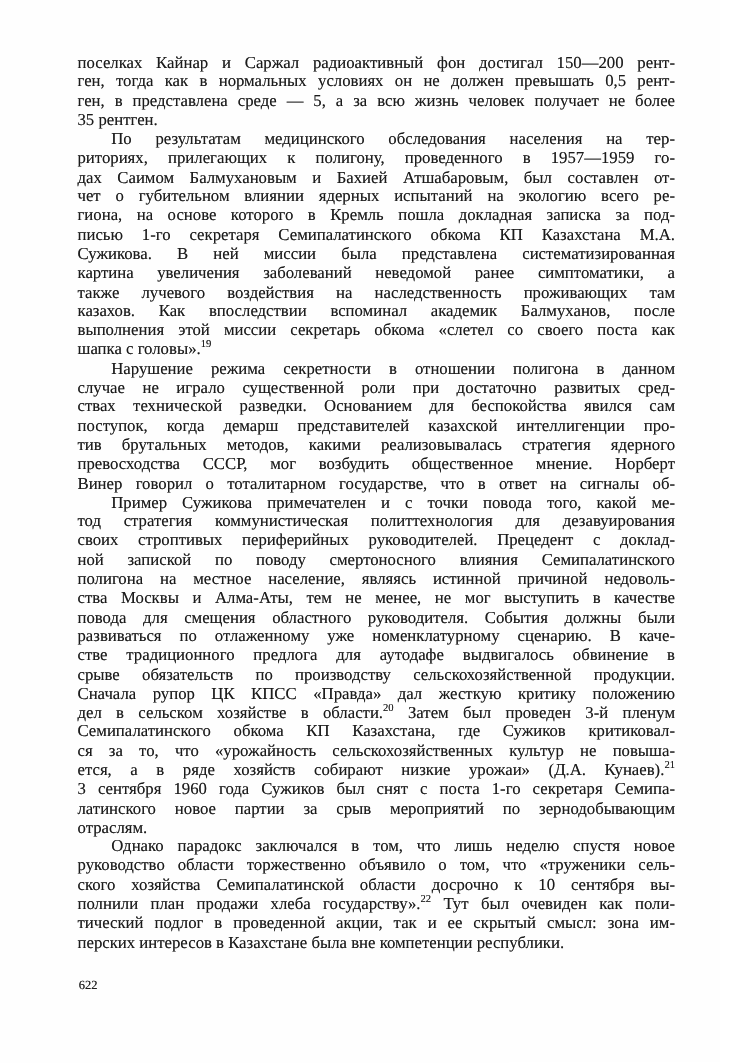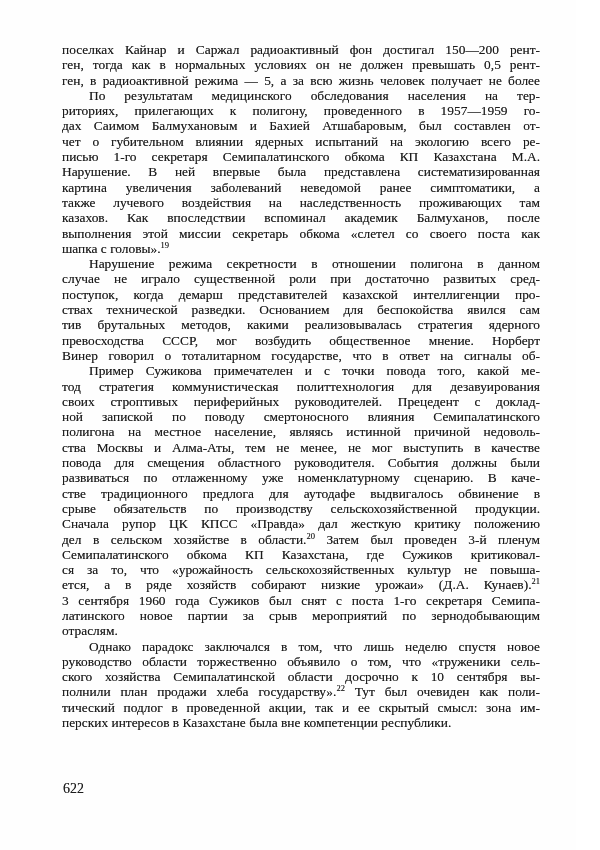--- a/index.html
+++ b/index.html
@@ -47,53 +47,55 @@
   sup.fnref {
     font-size: 8.5px;
     line-height: 0;
     vertical-align: super;
     letter-spacing: 0;
   }
   .page-number {
     position: absolute;
     left: 63px;
     top: 781px;
-    font-size: 14px;
+    font-size: 10px;
     line-height: 16px;
     text-shadow: 0 0 0.4px rgba(20,20,20,0.55);
   }
 </style>
 </head>
 <body>
 
 <div class="page">
   <div class="text-block">
       <div class="paragraph">
         <div class="line">поселках Кайнар и Саржал радиоактивный фон достигал 150—200 рент-</div>
         <div class="line">ген, тогда как в нормальных условиях он не должен превышать 0,5 рент-</div>
-        <div class="line">ген, в радиоактивной режима — 5, а за всю жизнь человек получает не более</div>
+        <div class="line">ген, в представлена среде — 5, а за всю жизнь человек получает не более</div>
+        <div class="line para-end">35 рентген.</div>
       </div>
       <div class="paragraph">
         <div class="line indent">По результатам медицинского обследования населения на тер-</div>
         <div class="line">риториях, прилегающих к полигону, проведенного в 1957—1959 го-</div>
         <div class="line">дах Саимом Балмухановым и Бахией Атшабаровым, был составлен от-</div>
         <div class="line">чет о губительном влиянии ядерных испытаний на экологию всего ре-</div>
+        <div class="line">гиона, на основе которого в Кремль пошла докладная записка за под-</div>
         <div class="line">писью 1-го секретаря Семипалатинского обкома КП Казахстана М.А.</div>
-        <div class="line">Нарушение. В ней впервые была представлена систематизированная</div>
+        <div class="line">Сужикова. В ней миссии была представлена систематизированная</div>
         <div class="line">картина увеличения заболеваний неведомой ранее симптоматики, а</div>
         <div class="line">также лучевого воздействия на наследственность проживающих там</div>
         <div class="line">казахов. Как впоследствии вспоминал академик Балмуханов, после</div>
         <div class="line">выполнения этой миссии секретарь обкома «слетел со своего поста как</div>
         <div class="line para-end">шапка с головы».<sup class="fnref">19</sup></div>
       </div>
       <div class="paragraph">
         <div class="line indent">Нарушение режима секретности в отношении полигона в данном</div>
         <div class="line">случае не играло существенной роли при достаточно развитых сред-</div>
+        <div class="line">ствах технической разведки. Основанием для беспокойства явился сам</div>
         <div class="line">поступок, когда демарш представителей казахской интеллигенции про-</div>
-        <div class="line">ствах технической разведки. Основанием для беспокойства явился сам</div>
         <div class="line">тив брутальных методов, какими реализовывалась стратегия ядерного</div>
         <div class="line">превосходства СССР, мог возбудить общественное мнение. Норберт</div>
         <div class="line">Винер говорил о тоталитарном государстве, что в ответ на сигналы об-</div>
       </div>
       <div class="paragraph">
         <div class="line indent">Пример Сужикова примечателен и с точки повода того, какой ме-</div>
         <div class="line">тод стратегия коммунистическая политтехнология для дезавуирования</div>
         <div class="line">своих строптивых периферийных руководителей. Прецедент с доклад-</div>
         <div class="line">ной запиской по поводу смертоносного влияния Семипалатинского</div>
         <div class="line">полигона на местное население, являясь истинной причиной недоволь-</div>

